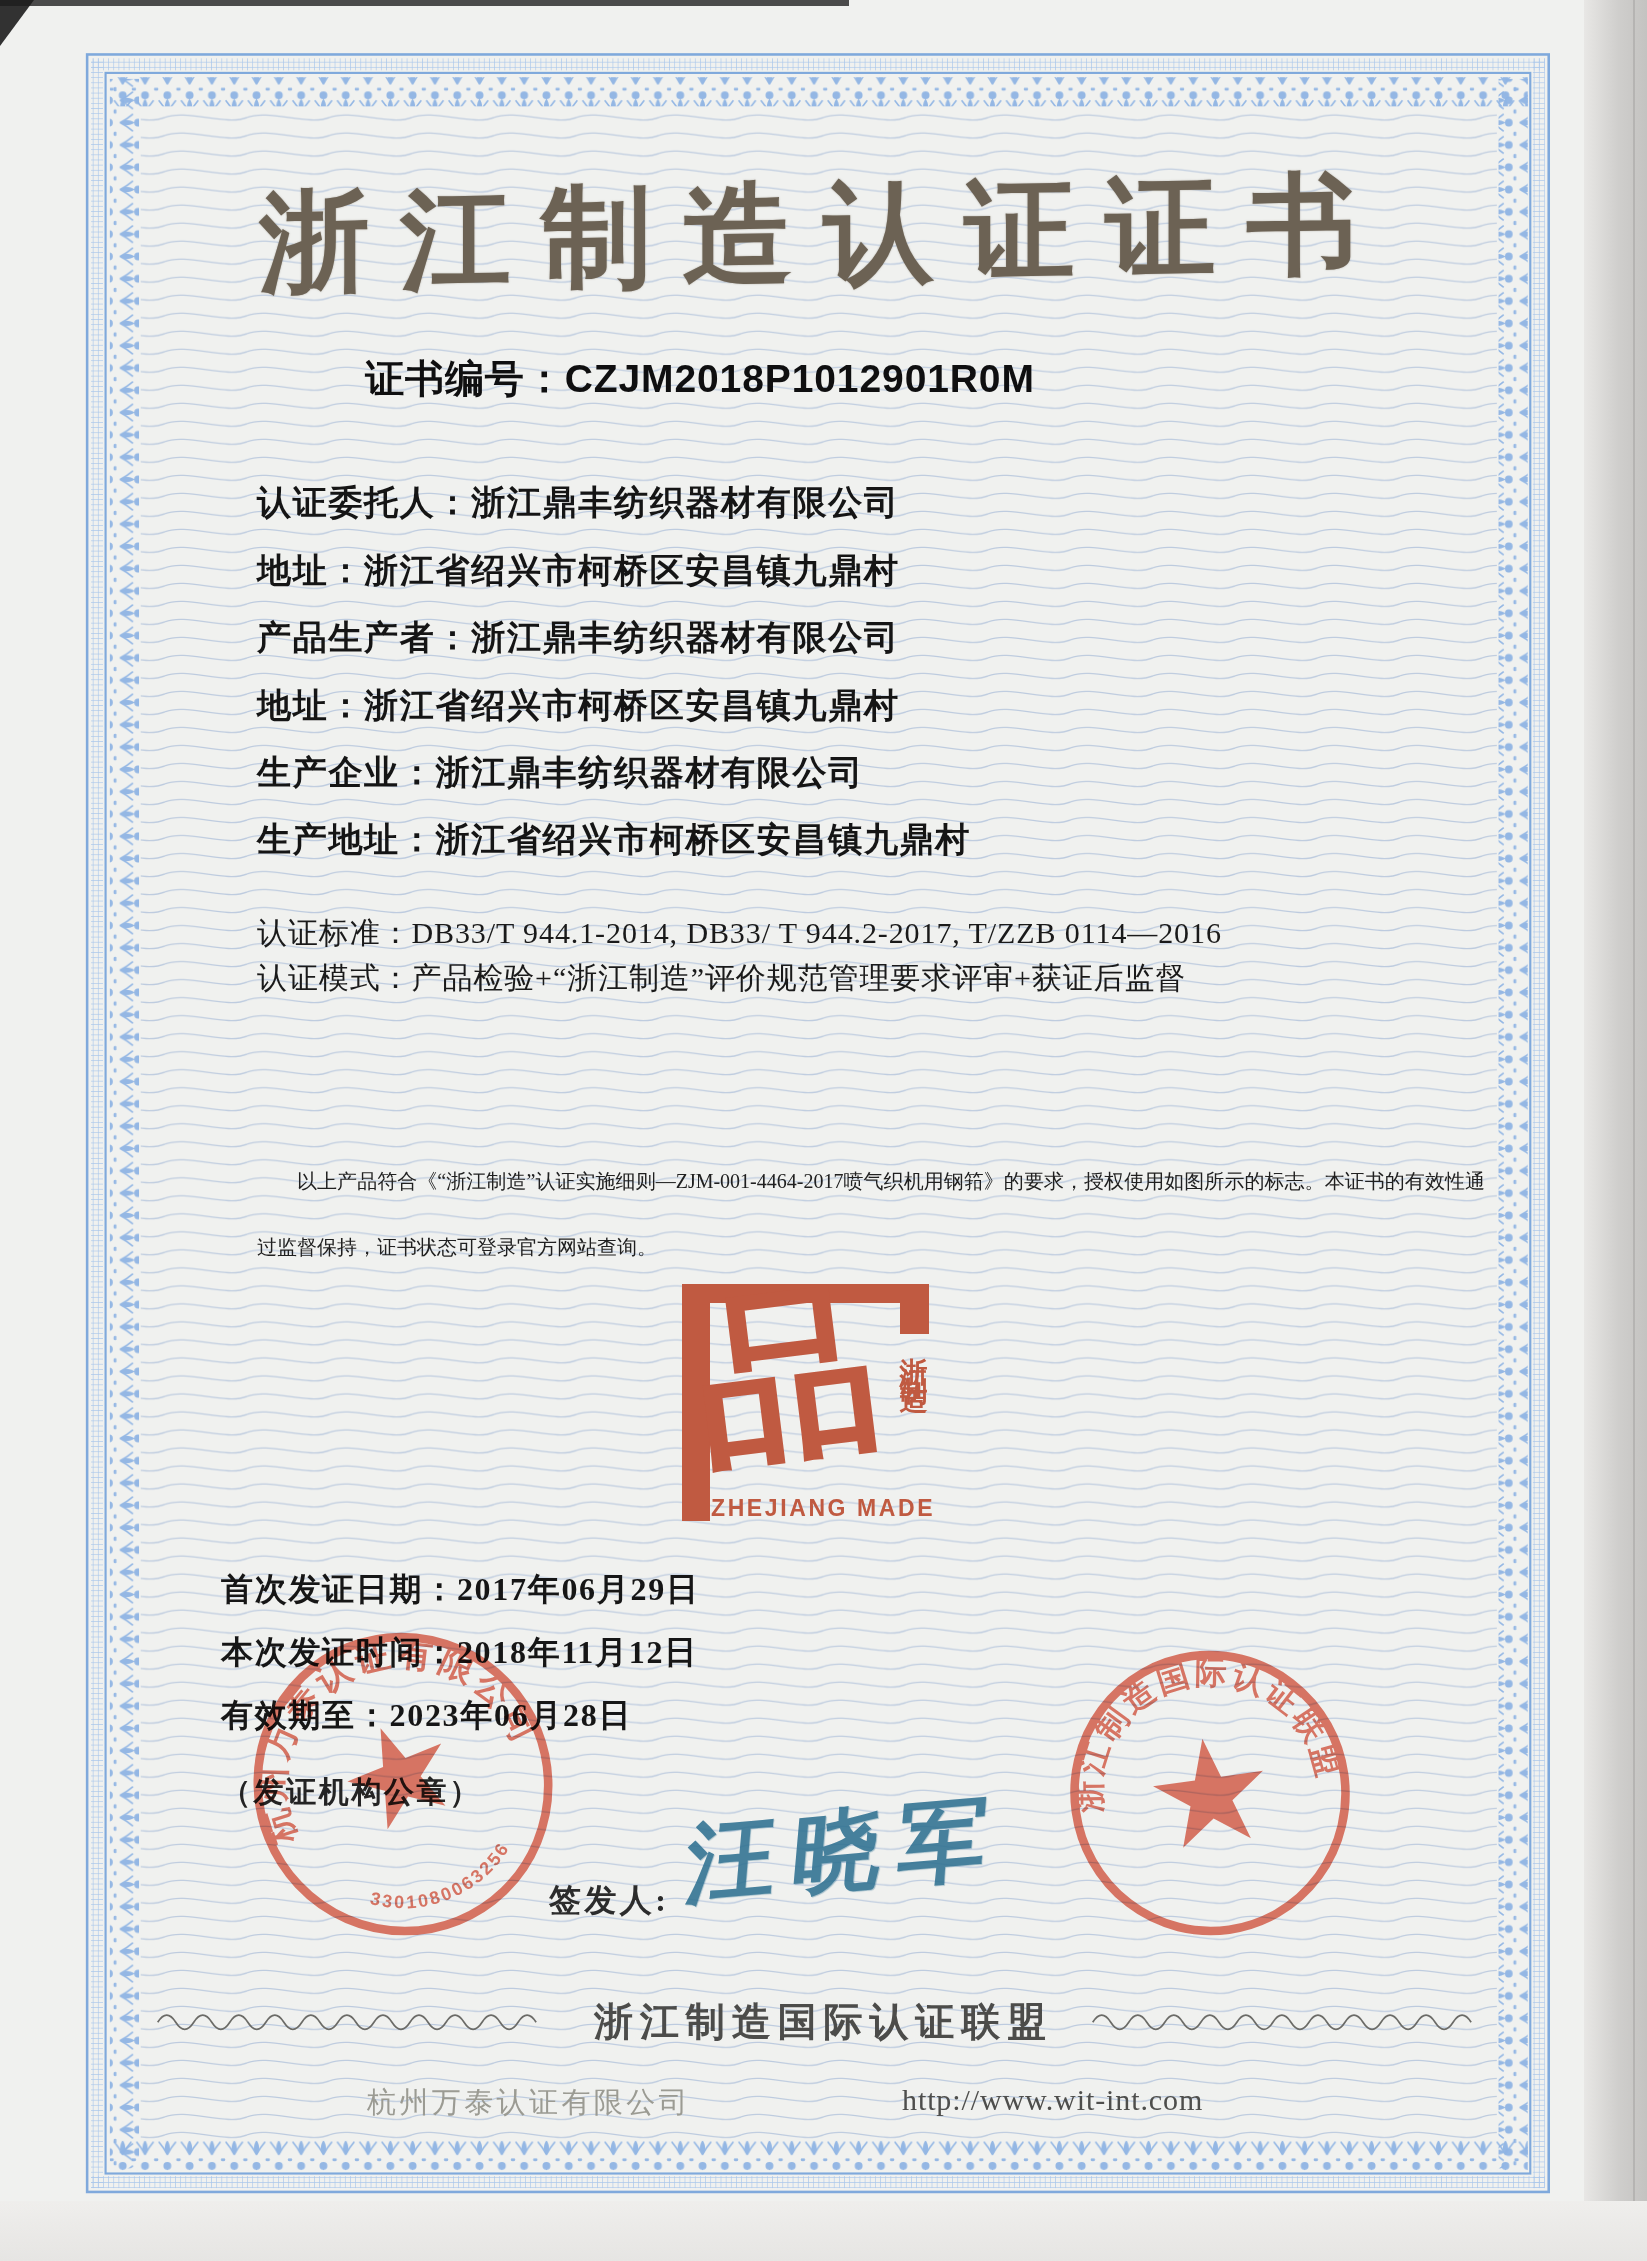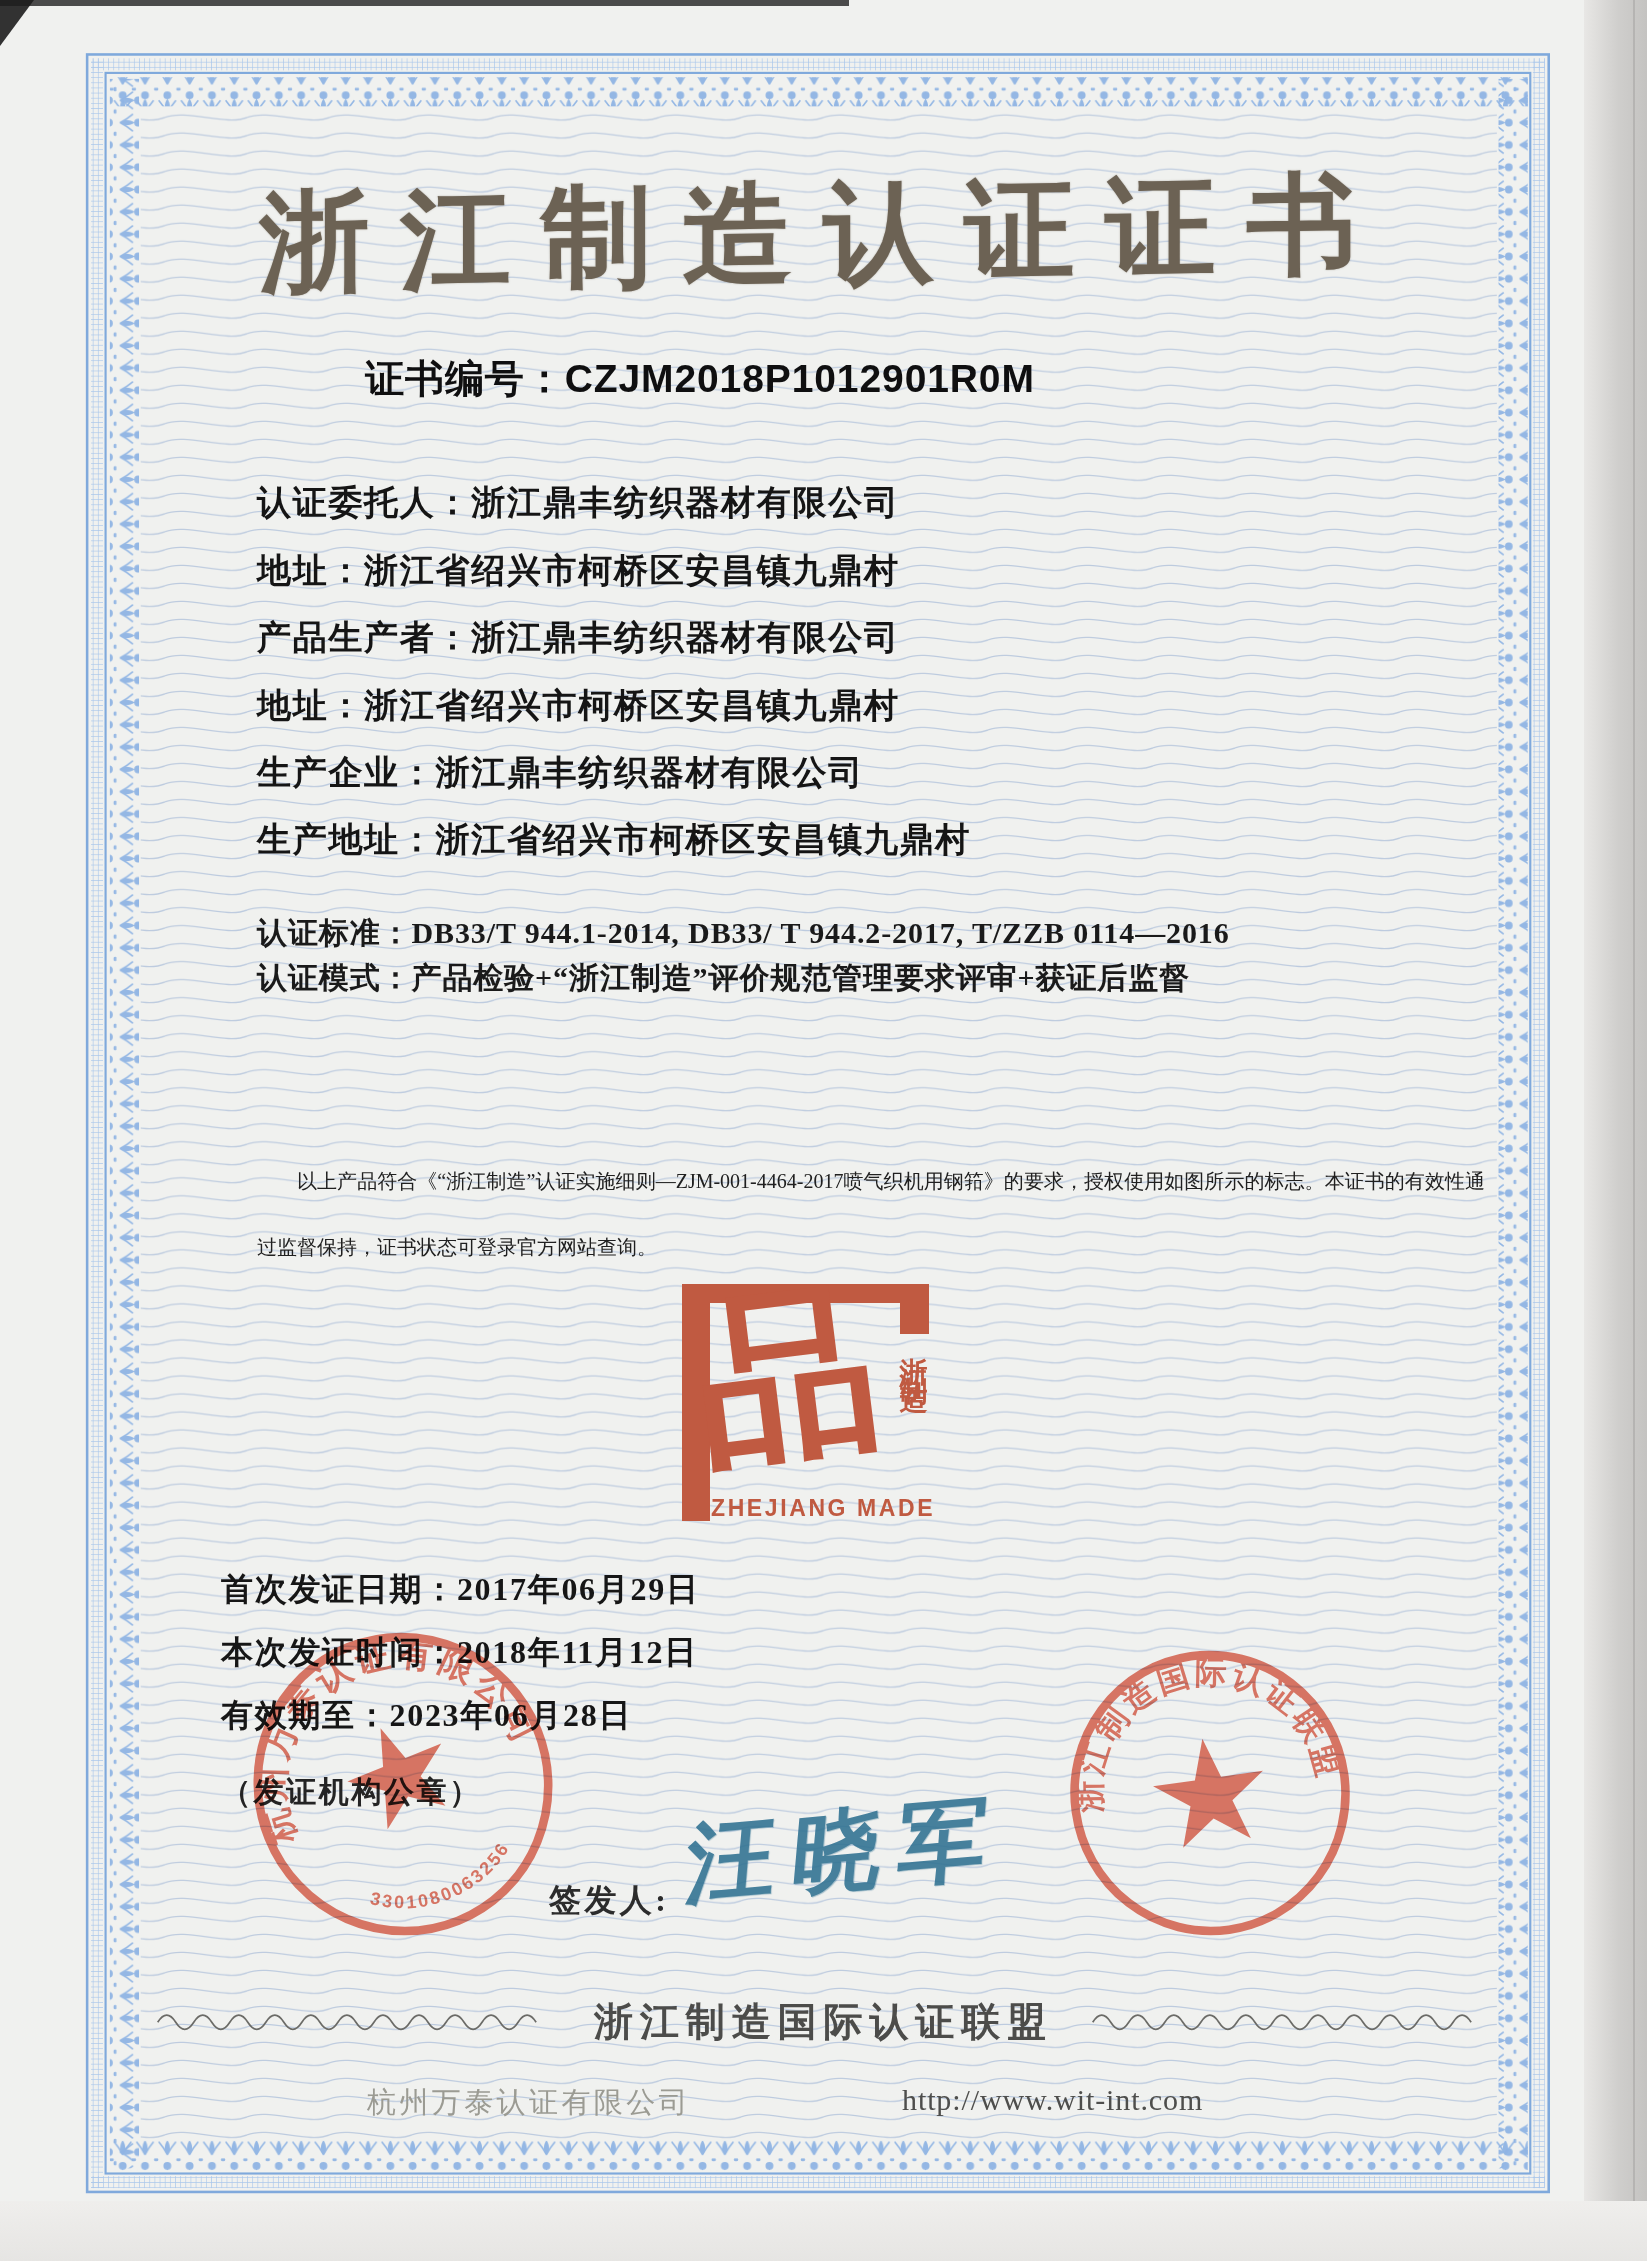--- a/index.html
+++ b/index.html
@@ -19,21 +19,21 @@
     font-size:110px;font-weight:700;color:#6c6254;letter-spacing:31px;
     transform:skewY(-1deg);text-shadow:0 0 1.7px rgba(108,98,84,.55);
     white-space:nowrap;
   }
   .certno{
     left:0;top:352px;width:1400px;text-align:center;
     font-family:"Liberation Sans",sans-serif;font-weight:700;
     font-size:39px;color:#0f0f10;letter-spacing:0.9px;
   }
   .fieldline{left:257px;white-space:nowrap;font-size:34px;font-weight:700;color:#151515;letter-spacing:1.7px;}
-  .specline{left:257px;white-space:nowrap;font-size:30px;font-weight:700;color:#1a1a1a;letter-spacing:0.9px;}
+  .specline{left:257px;white-space:nowrap;font-size:30px;font-weight:400;color:#1a1a1a;letter-spacing:0.9px;}
   .statement{
     left:257px;top:1148px;width:1228px;
     font-size:20px;line-height:66px;color:#202020;text-indent:2em;
     text-align:justify;font-weight:500;
   }
   .dateline{left:221px;white-space:nowrap;font-size:32px;font-weight:700;color:#161616;letter-spacing:1.7px;}
   .sealnote{left:221px;top:1772px;font-size:30px;font-weight:700;color:#242424;letter-spacing:2.6px;}
   .signer{left:549px;top:1879px;font-size:32px;font-weight:600;color:#2c2c2c;letter-spacing:3.4px;}
   .signature{
     left:686px;top:1784px;width:480px;

